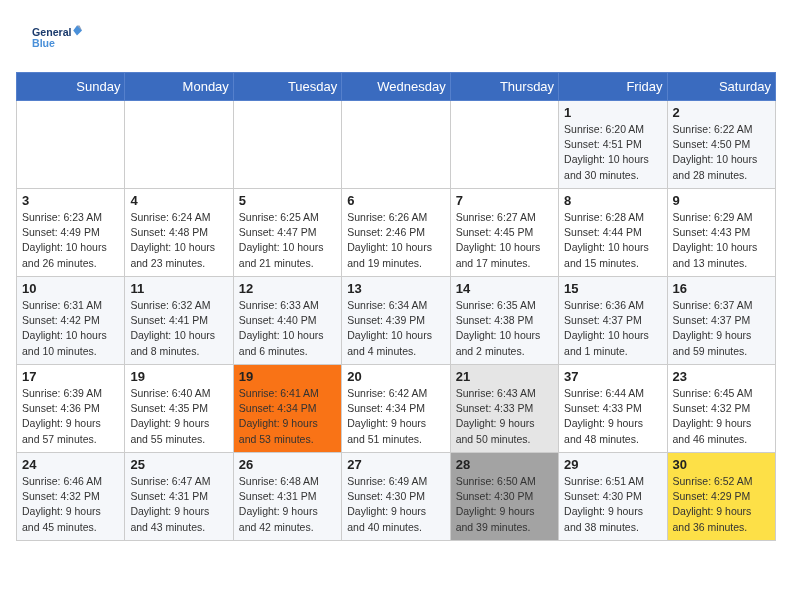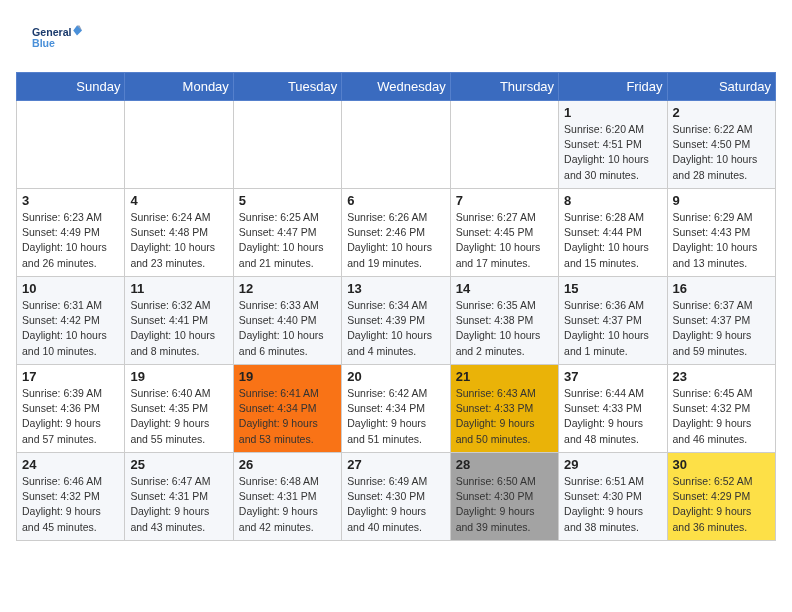--- a/index.html
+++ b/index.html
@@ -234,21 +234,21 @@
           <div class="day-info">Sunrise: 6:41 AM
 Sunset: 4:34 PM
 Daylight: 9 hours and 53 minutes.</div>
         </td>
         <td style="background: rgb(255, 255, 255);">
           <div class="day-number">20</div>
           <div class="day-info">Sunrise: 6:42 AM
 Sunset: 4:34 PM
 Daylight: 9 hours and 51 minutes.</div>
         </td>
-        <td style="background: #eab308;">
+        <td style="background: #e5e5e5;">
           <div class="day-number">21</div>
           <div class="day-info">Sunrise: 6:43 AM
 Sunset: 4:33 PM
 Daylight: 9 hours and 50 minutes.</div>
         </td>
         <td style="background: rgb(255, 255, 255);">
           <div class="day-number">37</div>
           <div class="day-info">Sunrise: 6:44 AM
 Sunset: 4:33 PM
 Daylight: 9 hours and 48 minutes.</div>

